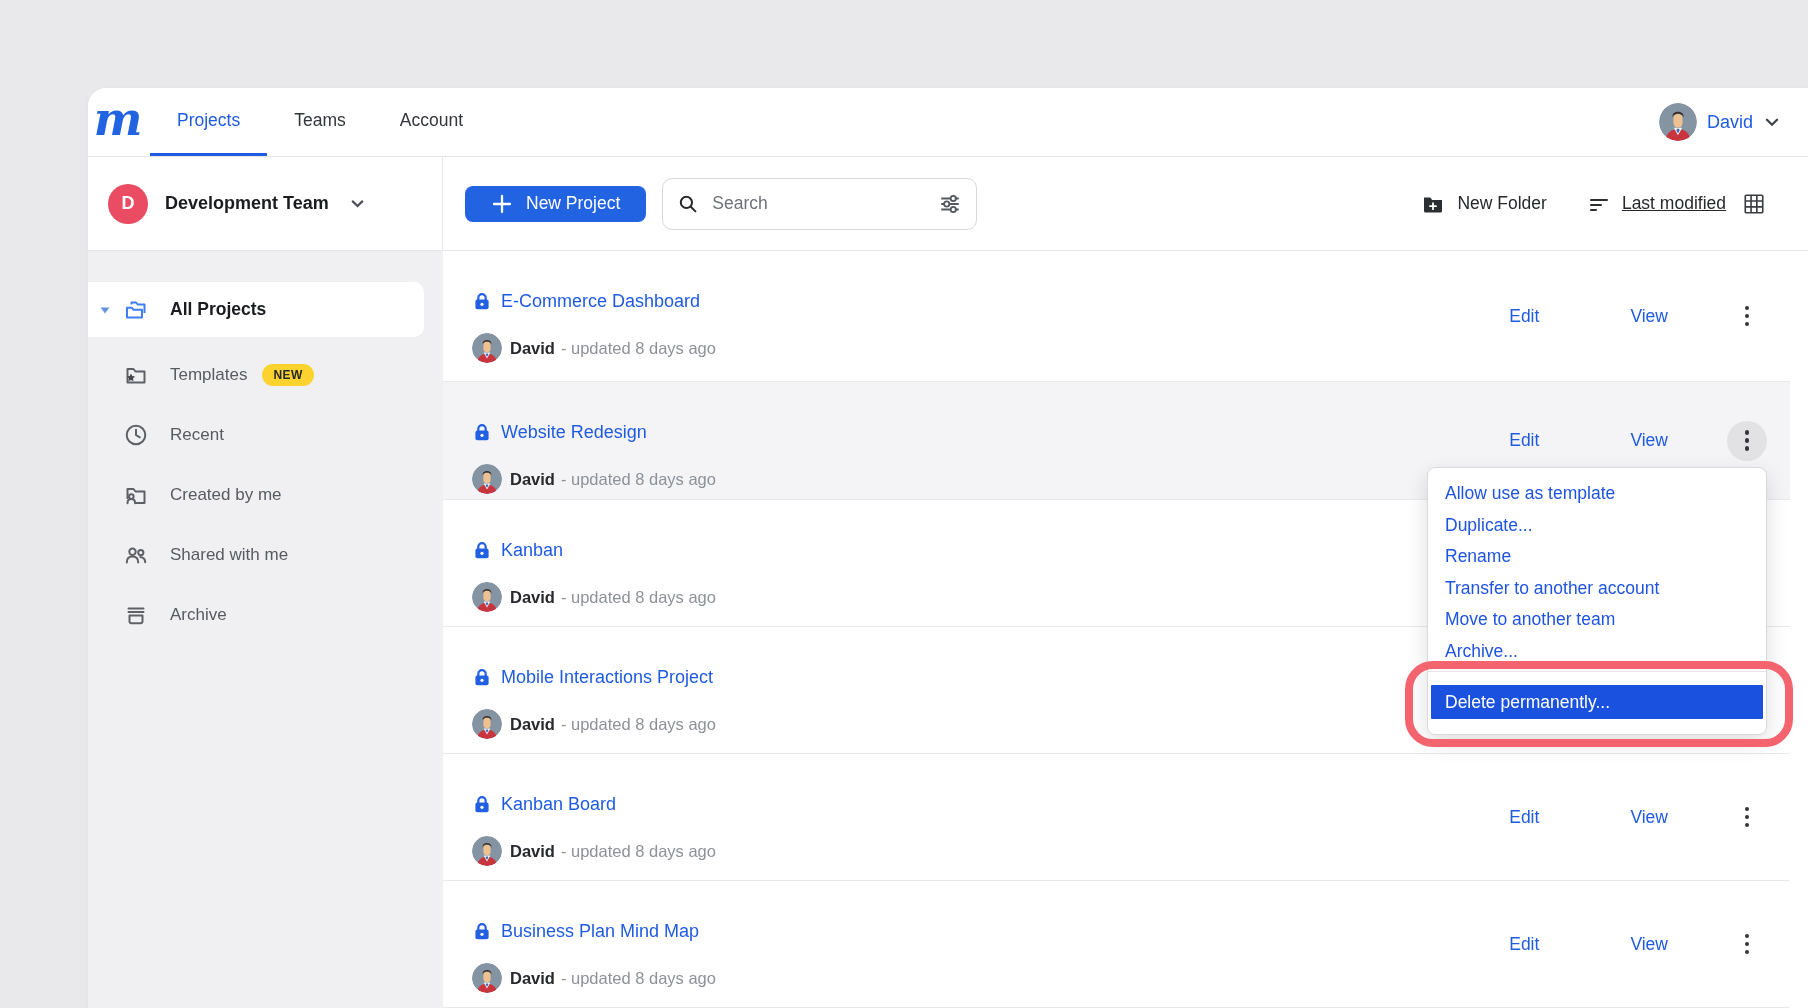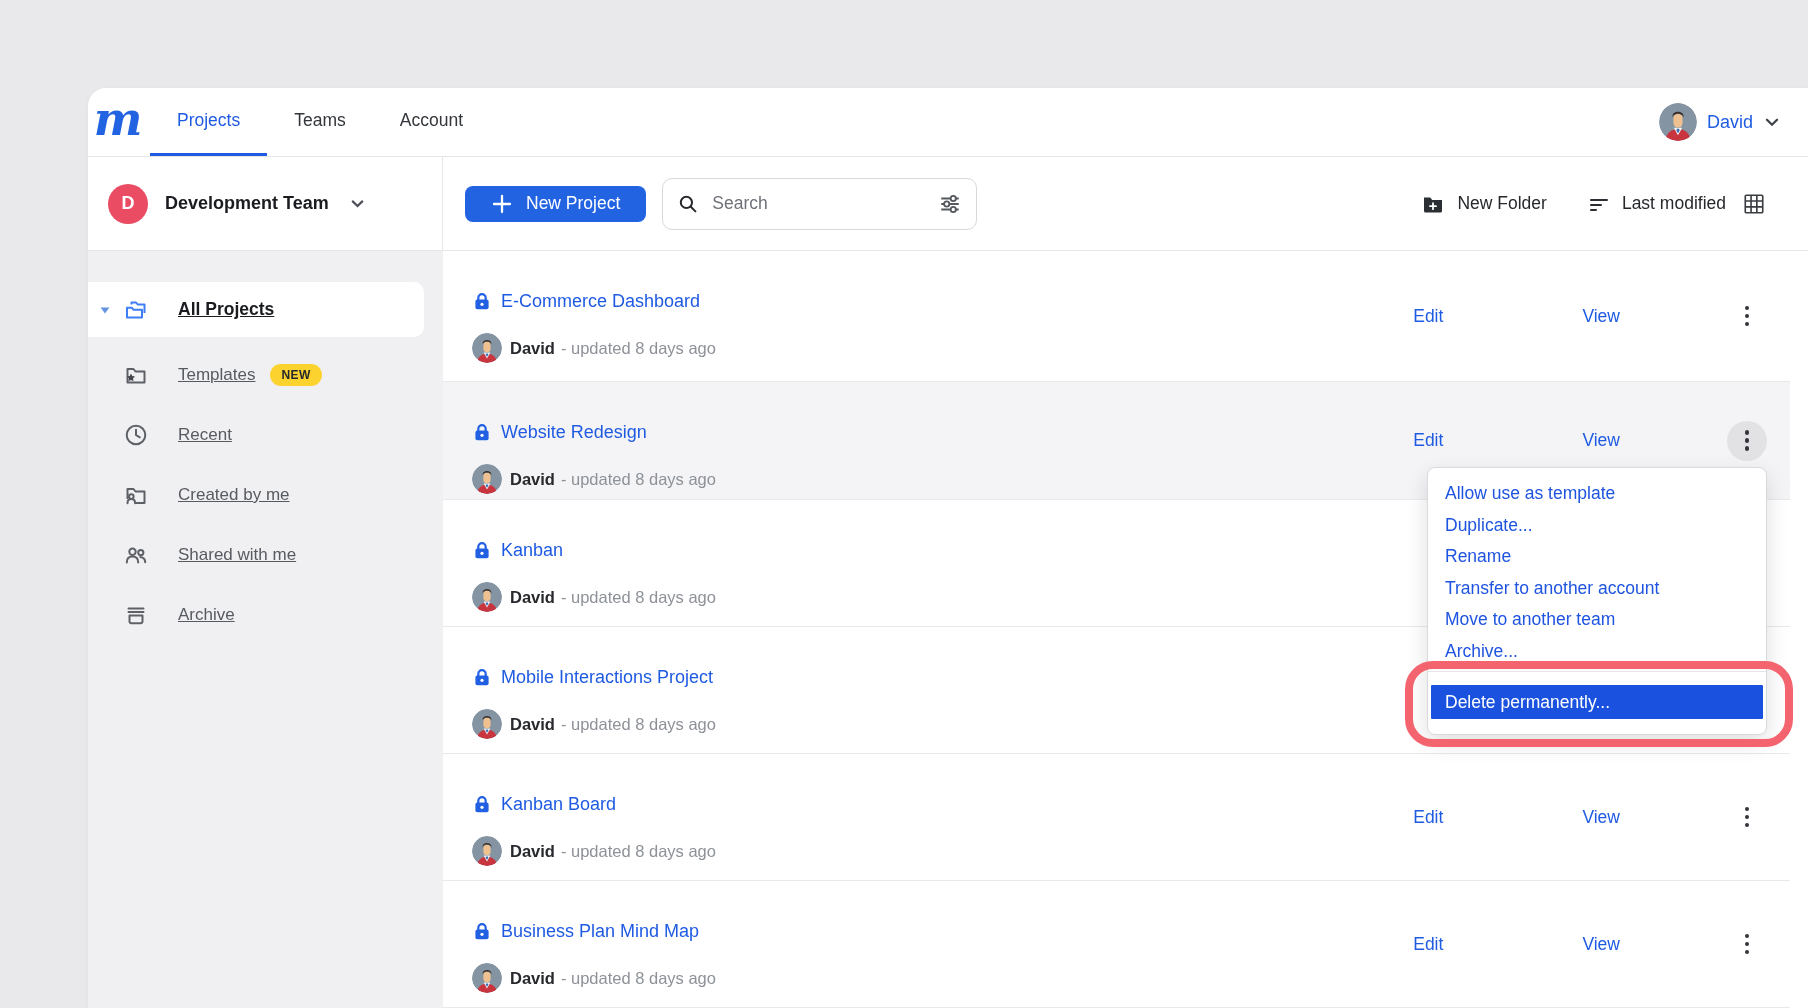--- a/index.html
+++ b/index.html
@@ -29,52 +29,52 @@
                border-right:1px solid #e6e6e9;display:flex;align-items:center;padding-left:20px;}
   .team-avatar{width:40px;height:40px;border-radius:50%;background:#e94c63;color:#fff;
                display:flex;align-items:center;justify-content:center;font-size:18px;font-weight:700;}
   .team-name{margin-left:17px;font-size:18px;font-weight:700;color:#1a1c20;}
   .team-header .chev{margin-left:auto;margin-right:76px;}
   .side-nav{padding-top:31px;}
   .side-item{display:flex;align-items:center;height:48px;margin:0 19px 12px 0;padding-left:10px;cursor:pointer;}
   .side-item.active{height:55px;background:#fff;border-radius:0 10px 10px 0;margin-bottom:14px;}
   .caret-slot{width:14px;flex:none;display:flex;justify-content:center;}
   .side-icon{width:26px;flex:none;margin-left:11px;display:flex;}
-  .side-label{margin-left:29px;font-size:17px;color:#575b61;text-decoration:underline;}
+  .side-label{margin-left:21px;font-size:17px;color:#575b61;}
   .side-item.active .side-label{font-weight:700;color:#1a1c20;font-size:17.5px;}
   .badge{margin-left:15px;background:#fcd22f;color:#26282c;font-size:12px;font-weight:700;
          letter-spacing:.4px;border-radius:12px;padding:4px 11px;}
   
   .main{flex:1;display:flex;flex-direction:column;min-width:0;background:#fff;}
   .toolbar{height:94px;flex:none;border-bottom:1px solid #e7e7ea;display:flex;align-items:center;
            padding:0 42px 0 22px;}
   .btn-primary{height:36px;padding:0 26px;border:none;border-radius:8px;background:#2263e2;color:#fff;
                font-size:17.5px;font-family:inherit;display:flex;align-items:center;gap:13px;cursor:pointer;}
   .search{margin-left:16px;width:315px;height:52px;border:1px solid #d8d8dc;border-radius:10px;
           display:flex;align-items:center;padding:0 14px 0 15px;background:#fff;}
   .search input{flex:1;border:none;outline:none;font-size:17.5px;font-family:inherit;color:#26282c;
                 margin-left:12px;min-width:0;background:transparent;}
   .search input::placeholder{color:#6d7178;}
   .tool-spacer{flex:1;}
   .tool-link{display:flex;align-items:center;gap:12px;font-size:17.5px;color:#26282c;cursor:pointer;}
-  .tool-link.lm{margin-left:41px;}
+  .tool-link.lm{margin-left:41px;text-decoration:underline;}
   .grid-btn{margin-left:16px;display:flex;cursor:pointer;}
   
   .list{flex:1;min-height:0;}
   .row{position:relative;height:127px;margin-right:18px;border-bottom:1px solid #e9e9ec;
        padding:37px 0 0 29px;}
   .row:nth-child(1){height:131px;}
   .row:nth-child(2){height:118px;background:#f4f4f6;}
   .title-line{display:flex;align-items:center;height:26px;}
   .proj-title{margin-left:9px;font-size:18px;font-weight:500;color:#1f5be2;text-decoration:none;cursor:pointer;}
   .meta-line{display:flex;align-items:center;margin-top:19px;height:30px;}
   .owner{margin-left:8px;font-size:16.5px;font-weight:700;color:#27292d;}
   .meta{margin-left:6px;font-size:16.5px;color:#8d9198;}
   .row-actions{position:absolute;right:23px;top:50%;transform:translateY(-50%);
-               display:flex;align-items:center;gap:48px;}
+               display:flex;align-items:center;}
   .act{font-size:17.5px;color:#1f5be2;text-decoration:none;cursor:pointer;}
   .act-view{margin-left:91px;}
   .kebab{margin-left:59px;width:40px;height:40px;border:none;background:transparent;border-radius:50%;
          display:flex;flex-direction:column;align-items:center;justify-content:center;gap:3.5px;cursor:pointer;padding:0;}
   .kebab.open{background:#e2e2e5;}
   .kebab .dot{width:4.5px;height:4.5px;border-radius:50%;background:#33363b;}
   
   .menu{position:absolute;left:1427px;top:467px;width:340px;z-index:50;background:#fff;
         border:1px solid #d9d9de;border-radius:8px;box-shadow:0 8px 22px rgba(0,0,0,.13);
         padding:10px 0 15px;}

